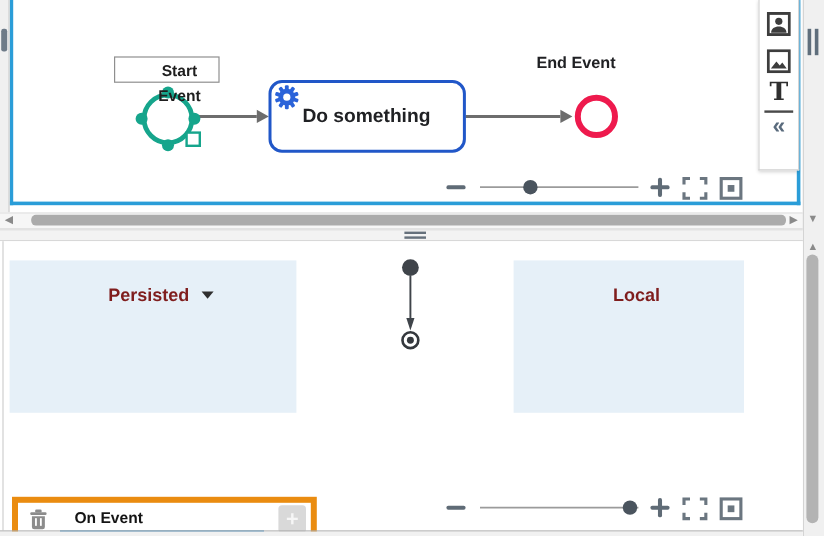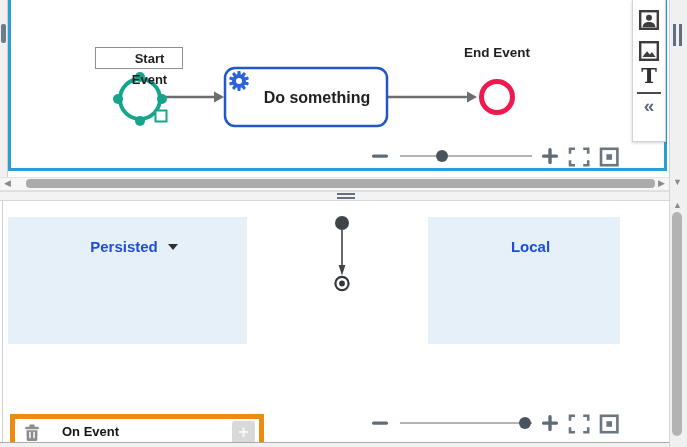--- a/index.html
+++ b/index.html
@@ -4,21 +4,21 @@
 <style>
   html,body{margin:0;padding:0;background:#fff;}
   .stage{position:relative;width:687px;height:447px;overflow:hidden;
          font-family:"Liberation Sans",sans-serif;background:#fff;}
   .abs{position:absolute;}
 
   
   .blue-line{background:#2a9dd8;}
   .node-label{border:1.5px solid #8f8f8f;background:#fff;color:#1f1f1f;
               font-weight:bold;font-size:13px;text-align:center;line-height:21px;}
-  .free-label{color:#202124;font-weight:bold;font-size:13px;text-align:center;}
+  .free-label{color:#202124;font-weight:bold;font-size:13px;}
 
   
   .palette{left:632px;top:0;width:32px;height:141px;background:#fff;
            border:1px solid #d4d4d4;border-top:none;box-shadow:0 1px 3px rgba(0,0,0,.18);
            display:flex;flex-direction:column;align-items:center;}
   .palette .t-icon{font-family:"DejaVu Serif","Liberation Serif",serif;font-weight:bold;
                    font-size:21px;color:#2f2f2f;line-height:24px;margin-top:3px;}
   .palette .divider{width:24px;height:2px;background:#4a4a4a;margin:4px 0 2px 0;}
   .palette .collapse{font-size:19px;font-weight:bold;color:#5a6b7d;line-height:20px;}
 
@@ -33,21 +33,21 @@
   .grip{left:673px;top:24px;width:3px;height:22px;border-left:3px solid #5f6e7c;border-right:3px solid #5f6e7c;}
   .vthumb{left:672px;top:212px;width:10px;height:224px;background:#b3b3b3;border-radius:5px;}
 
   .splitter{left:0;top:191px;width:669px;height:10px;background:#f3f3f3;
             border-top:1px solid #dedede;border-bottom:1px solid #d8d8d8;box-sizing:border-box;}
   .split-handle{left:337px;top:193px;width:18px;height:6px;
                 border-top:2px solid #66717c;border-bottom:2px solid #66717c;box-sizing:border-box;}
 
   
   .group-box{top:217px;height:127px;background:#e6f0f8;}
-  .group-label{padding-top:21px;text-align:center;font-weight:bold;font-size:15px;color:#1d4ed8;margin-left:13px;}
+  .group-label{padding-top:21px;text-align:center;font-weight:bold;font-size:15px;color:#7f1d1d;margin-left:13px;}
   .caret{display:inline-block;width:0;height:0;margin-left:10px;vertical-align:2px;
          border-left:5px solid transparent;border-right:5px solid transparent;border-top:6px solid #2f2f2f;}
   .panel-left-line{left:2px;top:201px;width:1px;height:241px;background:#d0d0d0;}
   .bottom-line{left:0;top:442px;width:669px;height:1px;background:#ababab;}
   .bottom-fill{left:0;top:443px;width:669px;height:4px;background:#f1f1f1;}
 
   
   .event-bar{left:10px;top:404px;width:254px;height:37px;border:5px solid #ea8c10;
              background:#fff;box-sizing:border-box;display:flex;align-items:center;padding:0 4px;}
   .event-name{margin-left:10px;width:158px;font-weight:bold;font-size:13px;color:#141414;

